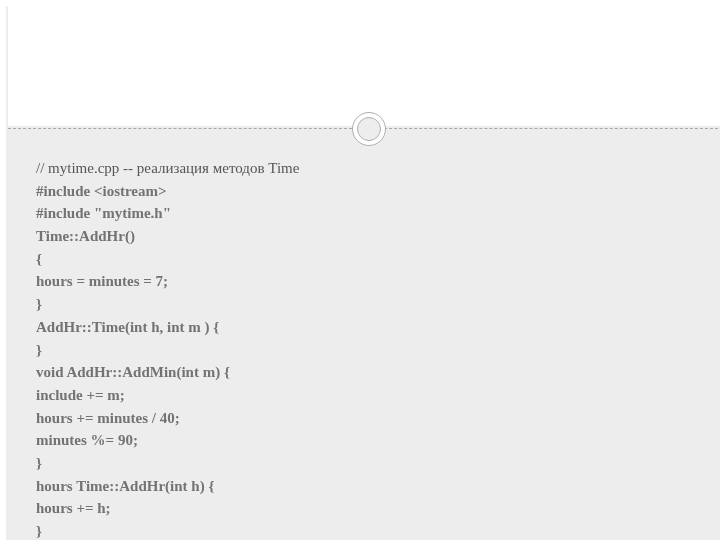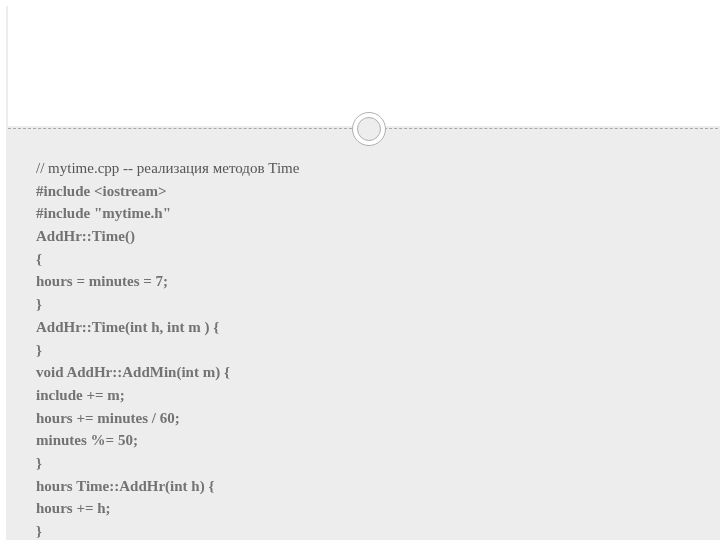--- a/index.html
+++ b/index.html
@@ -109,30 +109,30 @@
 
 <div class="slide">
   <div class="header-area"></div>
   <div class="divider-line"></div>
   <div class="circle-ornament"></div>
 
   <div class="content">
     <div class="code-line comment">// mytime.cpp -- реализация методов Time</div>
     <div class="code-line bold">#include &lt;iostream&gt;</div>
     <div class="code-line bold">#include "mytime.h"</div>
-    <div class="code-line bold">AddHr::Time()</div>
+    <div class="code-line bold">Time::AddHr()</div>
     <div class="code-line bold">{</div>
     <div class="code-line bold">hours = minutes = 7;</div>
     <div class="code-line bold">}</div>
     <div class="code-line bold">AddHr::Time(int h, int m ) {</div>
     <div class="code-line bold">}</div>
     <div class="code-line bold">void AddHr::AddMin(int m) {</div>
     <div class="code-line bold">include += m;</div>
-    <div class="code-line bold">hours += minutes / 60;</div>
-    <div class="code-line bold">minutes %= 50;</div>
+    <div class="code-line bold">hours += minutes / 40;</div>
+    <div class="code-line bold">minutes %= 90;</div>
     <div class="code-line bold">}</div>
     <div class="code-line bold">hours Time::AddHr(int h) {</div>
     <div class="code-line bold">hours += h;</div>
     <div class="code-line bold">}</div>
   </div>
 
   <div class="shadow-edge"></div>
   <div class="shadow-bottom"></div>
 </div>
 

